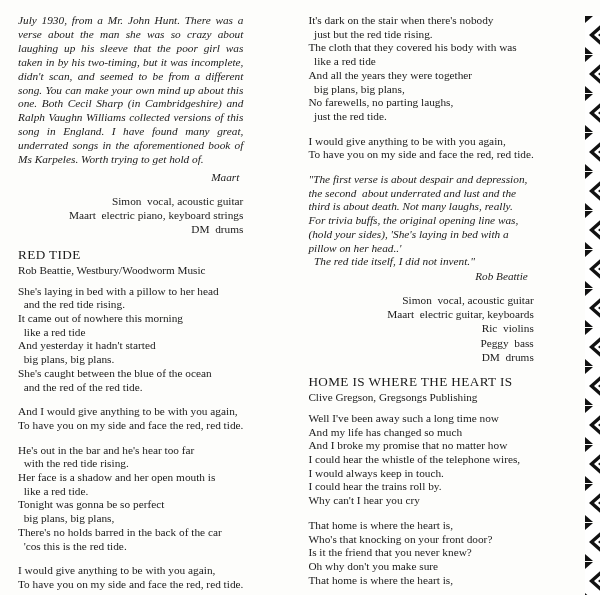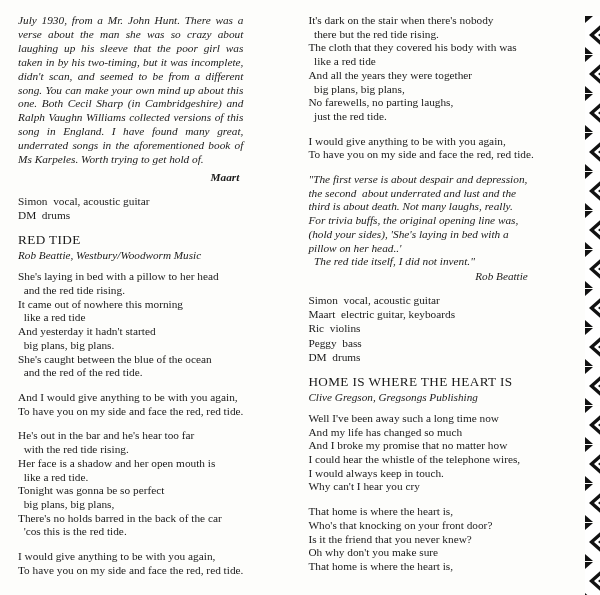--- a/index.html
+++ b/index.html
@@ -58,38 +58,37 @@
     text-align: justify;
     margin-bottom: 3px;
   }
   .sig {
     font-style: italic;
     text-align: right;
     font-size: 11.3px;
     line-height: 14px;
     margin-top: 0px;
     padding-right: 4px;
-    font-weight: bold;
   }
   .credits {
     margin-top: 10px;
     margin-bottom: 10px;
   }
   .credit-line {
     font-size: 11.3px;
     line-height: 14.2px;
     white-space: pre;
+    text-align: right;
   }
   .song-title {
     font-size: 13.2px;
     line-height: 16px;
     letter-spacing: 0.4px;
   }
   .song-pub {
-    font-style: italic;
     font-size: 11.2px;
     line-height: 14px;
     margin-bottom: 8px;
   }
   .stanza {
     margin-bottom: 11px;
   }
   .line {
     font-size: 11.3px;
     line-height: 13.7px;
@@ -124,20 +123,21 @@
 
 <div class="page">
   <div class="cols">
 
     <div class="col col-left">
       <p class="intro">July 1930, from a Mr. John Hunt. There was a verse about the man she was so crazy about laughing up his sleeve that the poor girl was taken in by his two-timing, but it was incomplete, didn't scan, and seemed to be from a different song. You can make your own mind up about this one. Both Cecil Sharp (in Cambridgeshire) and Ralph Vaughn Williams collected versions of this song in England. I have found many great, underrated songs in the aforementioned book of Ms Karpeles. Worth trying to get hold of.</p>
       <p class="sig">Maart</p>
 
       <div class="credits">
         <p class="credit-line">Simon  vocal, acoustic guitar</p>
+        <p class="credit-line">Maart  electric piano, keyboard strings</p>
         <p class="credit-line">DM  drums</p>
       </div>
 
       <p class="song-title">RED TIDE</p>
       <p class="song-pub">Rob Beattie, Westbury/Woodworm Music</p>
 
       <div class="stanza">
         <p class="line">She's laying in bed with a pillow to her head</p>
         <p class="line">  and the red tide rising.</p>
         <p class="line">It came out of nowhere this morning</p>
@@ -166,21 +166,21 @@
 
       <div class="stanza">
         <p class="line">I would give anything to be with you again,</p>
         <p class="line">To have you on my side and face the red, red tide.</p>
       </div>
     </div>
 
     <div class="col col-right">
       <div class="stanza">
         <p class="line">It's dark on the stair when there's nobody</p>
-        <p class="line">  there but the red tide rising.</p>
+        <p class="line">  just but the red tide rising.</p>
         <p class="line">The cloth that they covered his body with was</p>
         <p class="line">  like a red tide</p>
         <p class="line">And all the years they were together</p>
         <p class="line">  big plans, big plans,</p>
         <p class="line">No farewells, no parting laughs,</p>
         <p class="line">  just the red tide.</p>
       </div>
 
       <div class="stanza">
         <p class="line">I would give anything to be with you again,</p>
@@ -208,20 +208,21 @@
 
       <p class="song-title">HOME IS WHERE THE HEART IS</p>
       <p class="song-pub">Clive Gregson, Gregsongs Publishing</p>
 
       <div class="stanza">
         <p class="line">Well I've been away such a long time now</p>
         <p class="line">And my life has changed so much</p>
         <p class="line">And I broke my promise that no matter how</p>
         <p class="line">I could hear the whistle of the telephone wires,</p>
         <p class="line">I would always keep in touch.</p>
+        <p class="line">I could hear the trains roll by.</p>
         <p class="line">Why can't I hear you cry</p>
       </div>
 
       <div class="stanza">
         <p class="line">That home is where the heart is,</p>
         <p class="line">Who's that knocking on your front door?</p>
         <p class="line">Is it the friend that you never knew?</p>
         <p class="line">Oh why don't you make sure</p>
         <p class="line">That home is where the heart is,</p>
 

